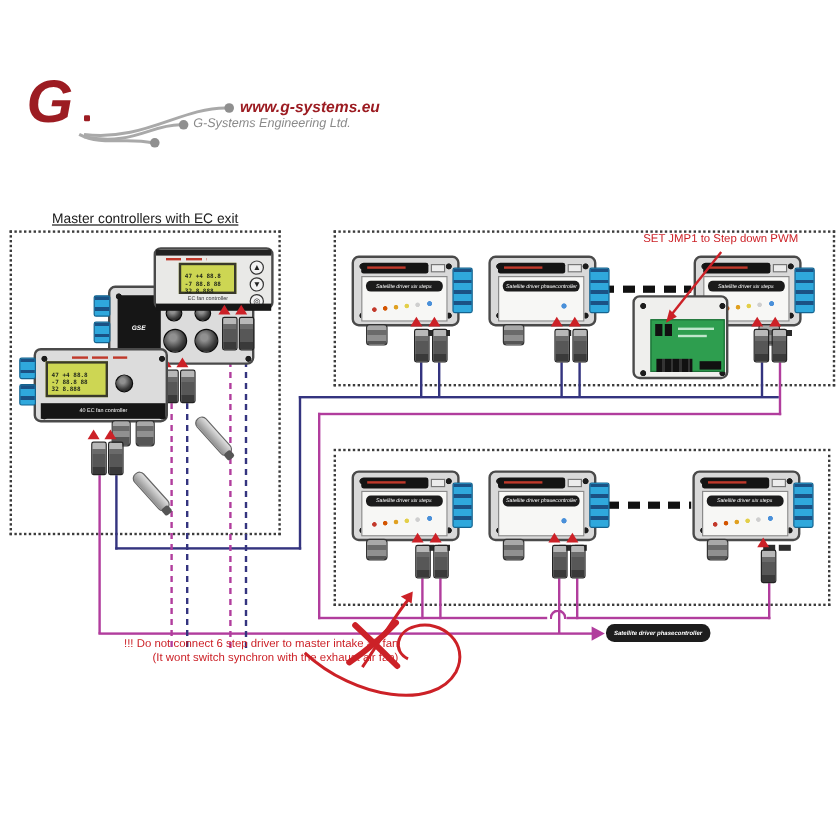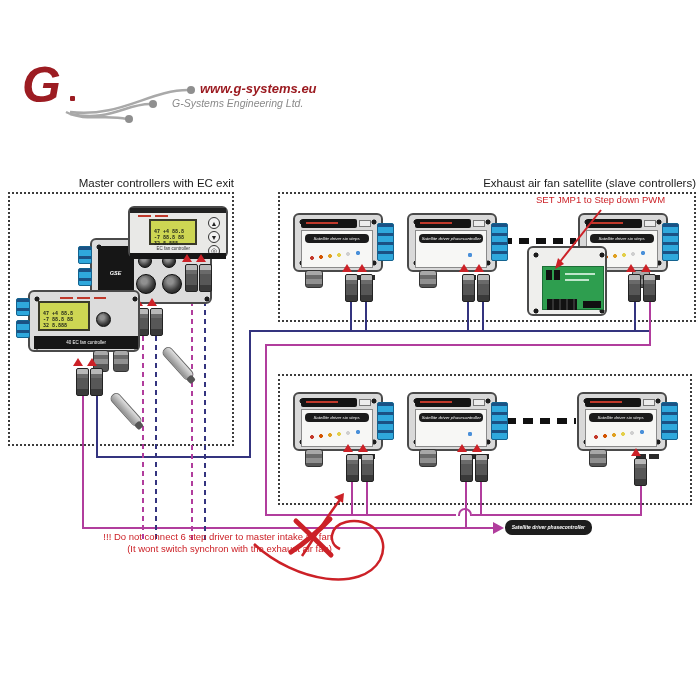--- a/index.html
+++ b/index.html
@@ -1,19 +1,19 @@
 <!DOCTYPE html>
 <html><head>
 <meta charset="utf-8">
 <style>
   * { margin:0; padding:0; box-sizing:border-box; }
   body { background:#fff; font-family:"Liberation Sans", sans-serif; }
   #canvas { position:relative; width:700px; height:700px; background:#fff; overflow:hidden; }
   .abs { position:absolute; }
-  .title { position:absolute; font-size:11.5px; color:#1a1a1a; text-align:right; }
+  .title { position:absolute; font-size:11.5px; color:#1a1a1a; text-align:center;text-decoration:underline; }
   .dotted { position:absolute; border:2px dotted #3c3c3c; }
   .wire { position:absolute; }
   .navy { background:#34347f; }
   .mag { background:#b13d9d; }
   .dashv { position:absolute; width:2px; }
   .dashv.dm { background:repeating-linear-gradient(180deg,#b13d9d 0 5px,transparent 5px 9px); }
   .dashv.dn { background:repeating-linear-gradient(180deg,#34347f 0 5px,transparent 5px 9px); }
   .blackdash { position:absolute; height:6px; background:repeating-linear-gradient(90deg,#111 0 10px,transparent 10px 17px); }
   .tiny { display:inline-block; white-space:nowrap; font-size:10px; }
   .flexc { display:flex; align-items:center; justify-content:center; overflow:visible; }
@@ -64,35 +64,34 @@
   .redmark { position:absolute; height:2px; background:repeating-linear-gradient(90deg,#c0392b 0 13px,transparent 13px 17px); }
 
   .note { position:absolute; color:#cc2127; font-size:9.5px; line-height:11.5px; }
   .badge { position:absolute; background:#1d1d1d; border-radius:7px; color:#fff; }
   .badge .tiny { transform:scale(0.5); font-style:italic; font-weight:bold; }
   .badge-arr { position:absolute; width:0; height:0; border-top:6px solid transparent; border-bottom:6px solid transparent; border-left:11px solid #b13d9d; }
 
   .logo-g { position:absolute; left:22px; top:56px; font-size:50px; font-weight:bold; font-style:italic; color:#9c1c22; letter-spacing:-2px; }
   .logo-se { position:absolute; left:80px; top:56px; font-size:50px; font-weight:bold; font-style:italic; color:#1c1c1c; letter-spacing:-2px; }
   .logo-url { position:absolute; left:200px; top:81px; font-size:13px; font-weight:bold; font-style:italic; color:#9c1c22; }
-  .logo-co { position:absolute; left:172px; top:97px; font-size:10.5px; font-style:italic; color:#8a8a8a;text-align:center; }
+  .logo-co { position:absolute; left:161px; top:97px; font-size:10.5px; font-style:italic; color:#8a8a8a;text-align:center; }
   svg.overlay { position:absolute; left:0; top:0; pointer-events:none; }
 </style>
 </head>
 <body>
 
 <div id="canvas">
 
   <div class="logo-g">G</div>
   <div class="abs" style="left:70px;top:96px;width:5px;height:5px;background:#9c1c22;border-radius:1px;"></div>
   <div class="logo-url">www.g-systems.eu</div>
   <div class="logo-co">G-Systems Engineering Ltd.</div>
 
   <div class="title" style="left:8px;top:177px;width:226px;">Master controllers with EC exit</div>
-  <div class="title" style="left:278px;top:177px;width:418px;">Exhaust air fan satellite (slave controllers)</div>
 
   <div class="dotted" style="left:8px;top:192px;width:226px;height:254px;"></div>
   <div class="dotted" style="left:278px;top:192px;width:418px;height:130px;"></div>
   <div class="dotted" style="left:278px;top:374px;width:414px;height:131px;"></div>
 
   <div class="wire navy" style="left:96px;top:396px;width:2px;height:62px;"></div>
   <div class="wire navy" style="left:96px;top:456px;width:155px;height:2px;"></div>
   <div class="wire navy" style="left:249px;top:330px;width:2px;height:128px;"></div>
   <div class="wire navy" style="left:249px;top:330px;width:400px;height:2px;"></div>
   <div class="wire navy" style="left:350px;top:302px;width:2px;height:28px;"></div>

